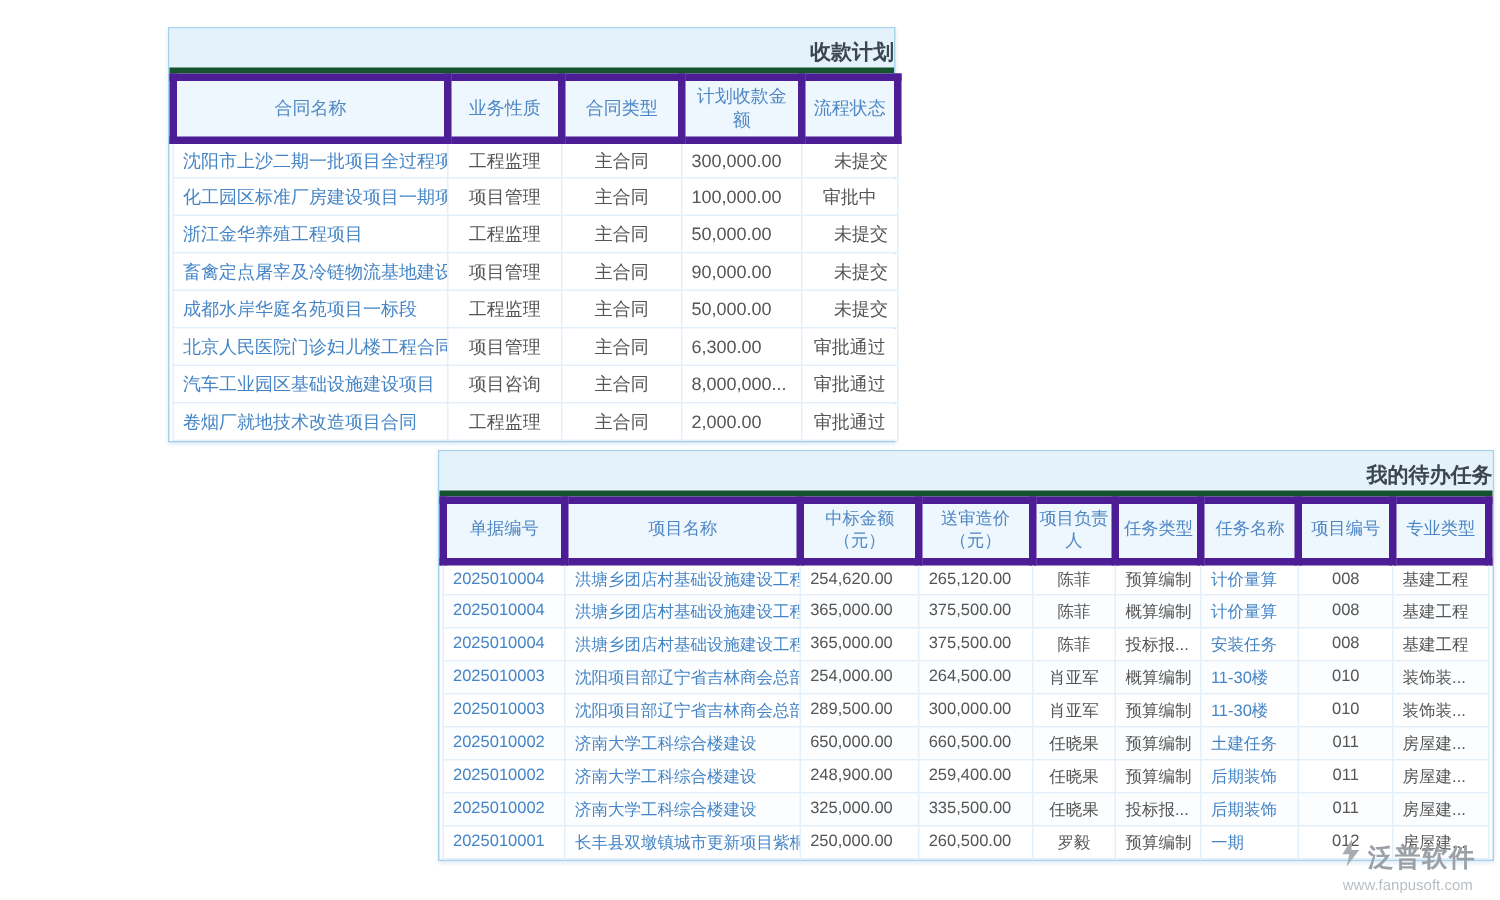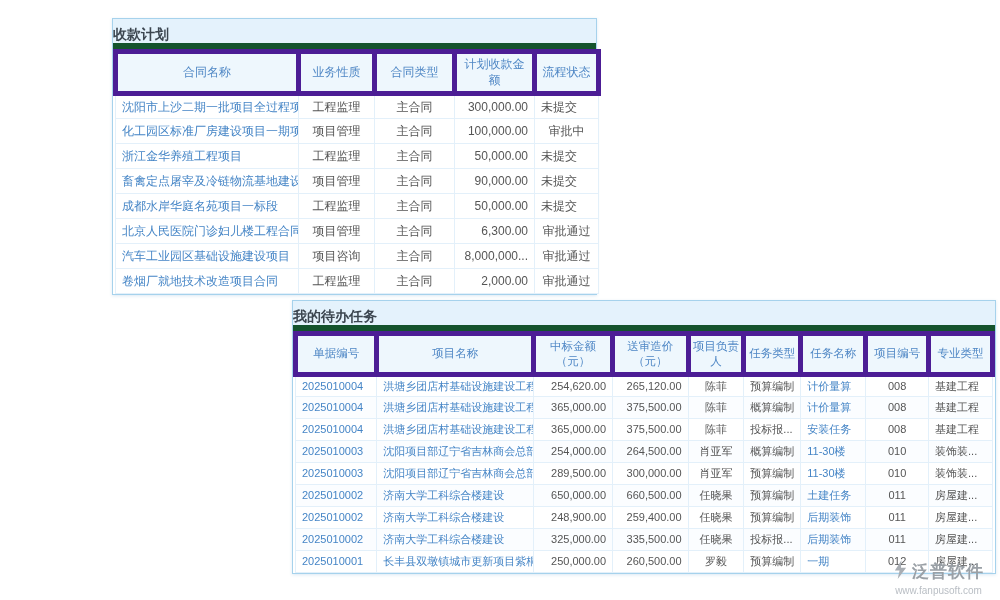--- a/index.html
+++ b/index.html
@@ -7,42 +7,42 @@
   body {
     background:#ffffff;
     font-family:"Liberation Sans", sans-serif;
     position:relative;
     overflow:hidden;
   }
   .panel { position:absolute; background:#fff; border:1px solid #a6d2ec; box-shadow:0 1px 3px rgba(120,170,210,.25); }
   .panel-payment { left:112px; top:18px; width:485px; }
   .panel-todo    { left:292px; top:300px; width:704px; }
   .panel-title {
-    height:30px; line-height:30px; text-align:left;
+    height:30px; line-height:30px; text-align:right;
     background:#e4f2fc; color:#3c4650; font-size:14px; font-weight:bold;
-    border-bottom:6px solid #14532d;
+    border-bottom:4px solid #14532d;
   }
   table.grid { width:100%; border-collapse:collapse; table-layout:fixed; }
   .grid th {
     background:#eef7fd; color:#4f87c5; font-weight:normal;
     font-size:12px; padding:3px 2px; border:5px solid #4c1d95;
     height:34px; white-space:normal; line-height:1.3;
   }
   .grid td {
     font-size:12px; color:#555; padding:0 6px;
     border:1px solid #e3f0fa; white-space:nowrap; overflow:hidden;
     height:25px; background:#fff;
   }
   .panel-todo .grid th { font-size:11.5px; height:32px; }
   .panel-todo .grid td { font-size:11px; height:22px; }
   .panel-todo .grid tbody tr:nth-child(even) td { background:#fbfdff; }
   a.link { color:#4585c6; text-decoration:none; cursor:pointer; }
   .c-center { text-align:center; }
-  .c-right  { text-align:right; }
-  .st-red    { color:#e14b4b; text-align:left; }
+  .c-right  { text-align:left; }
+  .st-red    { color:#e14b4b; text-align:right; }
   .st-orange { color:#e89c3c; text-align:center;margin-left:45px; }
   .st-green  { color:#43a854; text-align:center; }
   .watermark { position:absolute; right:16px; bottom:4px; text-align:center; }
   .brand-line { display:flex; align-items:center; justify-content:flex-end; gap:4px; }
   .brand-name { font-size:17px; font-weight:bold; color:#9aa0a6; letter-spacing:1px; }
   .brand-url  { font-size:10px; color:#b9bec4; margin-top:2px; }
 </style>
 </head>
 <body>
 

